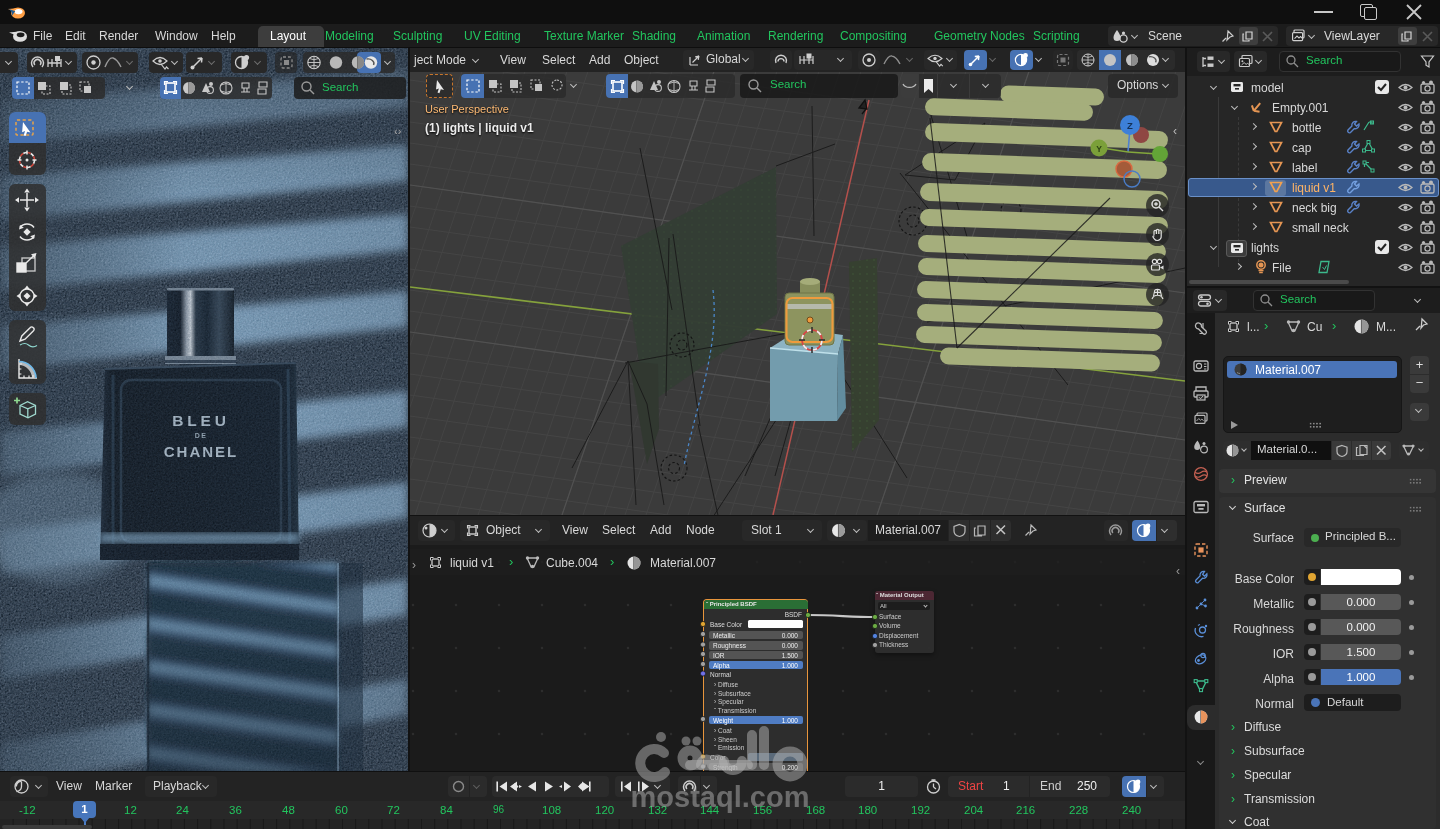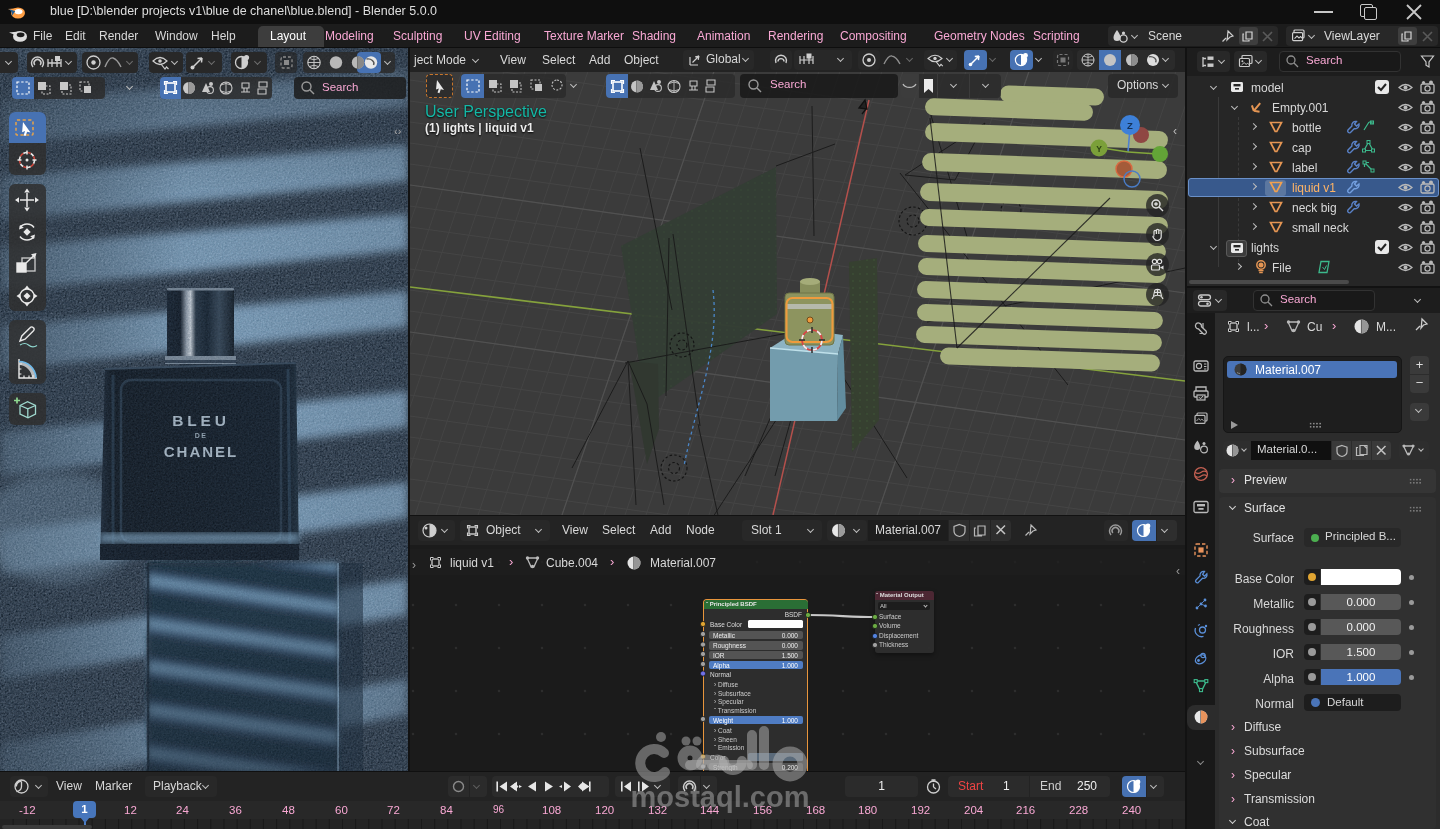--- a/index.html
+++ b/index.html
@@ -1,32 +1,31 @@
 <!DOCTYPE html>
 <html><head><meta charset="utf-8">
 <style>
 *{margin:0;padding:0;box-sizing:border-box}
 html,body{width:1440px;height:829px;overflow:hidden;background:#121212;font-family:"Liberation Sans",sans-serif;}
 .abs{position:absolute}
 .txt{color:#d8d8d8;font-size:12px;white-space:nowrap}
-.dim{color:#f9a8d4}
+.dim{color:#22c55e}
 .w{background:#282828;border-radius:4px}
 .caret{display:inline-block;width:7px;height:7px;border-right:1.6px solid #bdbdbd;border-bottom:1.6px solid #bdbdbd;transform:rotate(45deg);vertical-align:2px}
 .caret.r{transform:rotate(-45deg)}
 </style></head>
 <body>
 
 <div class="abs" style="left:0;top:0;width:1440px;height:24px;background:#0f0f0f">
   <svg class="abs" style="left:7px;top:3px" width="19" height="18" viewBox="0 0 19 18">
     <ellipse cx="11" cy="10" rx="7" ry="5.6" fill="#ff9f45"></ellipse>
     <ellipse cx="11.5" cy="8.6" rx="4" ry="2.6" fill="#fff"></ellipse>
     <path d="M1 6 L10 5.2 L6.5 8.6 Z" fill="#ff9f45"></path>
     <path d="M1.5 5.8 Q6 9.5 4.8 13 L8.2 8.2 Z" fill="#2a5d8c"></path>
   </svg>
-  <div class="abs txt" style="left:50px;top:4px;font-size:12.5px;color:#dedede">blue [D:\blender projects v1\blue de chanel\blue.blend] - Blender 5.0.0</div>
   <div class="abs" style="left:1314px;top:11px;width:19px;height:2px;background:#c8c8c8"></div>
   <div class="abs" style="left:1360px;top:4px;width:13px;height:13px;border:1.6px solid #c8c8c8;border-radius:2px"></div>
   <div class="abs" style="left:1364px;top:7px;width:13px;height:13px;border:1.6px solid #c8c8c8;border-radius:2px;background:#0f0f0f"></div>
   <svg class="abs" style="left:1405px;top:3px" width="18" height="18">
       <path d="M2 2 L16 16 M16 2 L2 16" stroke="#c8c8c8" stroke-width="1.8"></path>
     </svg>
 </div>
 
 <div class="abs" style="left:0;top:24px;width:1440px;height:24px;background:#1c1c1c;border-bottom:1px solid #0e0e0e">
   <svg class="abs" style="left:8px;top:3px" width="22" height="17" viewBox="0 0 22 17">
@@ -533,21 +532,21 @@
       <circle cx="5.5" cy="4.5" r="2.2" stroke="#e0e0e0" stroke-width="1.2" fill="none"></circle>
       <circle cx="10.5" cy="4.5" r="2.2" stroke="#e0e0e0" stroke-width="1.2" fill="none"></circle>
       <rect x="2.5" y="8" width="8" height="5" rx="1" stroke="#e0e0e0" stroke-width="1.2" fill="none"></rect>
       <path d="M11 10.5 l3.5 -2 v4 Z" fill="#e0e0e0"></path>
     </svg>
   <div class="abs" style="left:736px;top:235px;width:23px;height:23px;background:#232323c9;border-radius:50%"></div>
   <svg class="abs" style="left:740px;top:239px" width="15" height="15" viewBox="0 0 15 15">
       <path d="M2 12 C4 7 11 7 13 12 M3.5 9.2 L4.8 3 M7.5 8 V2.5 M11.5 9.2 L10.2 3 M4.8 3 Q7.5 1.8 10.2 3 M4.1 5.8 Q7.5 4.5 10.9 5.8" stroke="#e0e0e0" stroke-width="1.1" fill="none"></path>
     </svg>
 
-  <div class="abs" style="left:15px;top:55px;color:#14b8a6;font-size:16px;text-shadow:0 1px 2px #000">User Perspective</div>
+  <div class="abs" style="left:15px;top:55px;color:#fdba74;font-size:11px;text-shadow:0 1px 2px #000">User Perspective</div>
   <div class="abs" style="left:15px;top:73px;color:#ececec;font-size:12px;font-weight:bold;text-shadow:0 1px 2px #000">(1) lights | liquid v1</div>
   <div class="abs" style="left:763px;top:76px;color:#bbb;font-size:12px">‹</div>
 
   <div class="abs" style="left:0;top:0;width:775px;height:24px;background:#232323">
     <div class="abs txt" style="left:4px;top:5px">ject Mode</div>
     <span class="caret abs" style="left:63px;top:9px;width:5px;height:5px"></span>
     <div class="abs txt" style="left:90px;top:5px">View</div>
     <div class="abs txt" style="left:132px;top:5px">Select</div>
     <div class="abs txt" style="left:179px;top:5px">Add</div>
     <div class="abs txt" style="left:214px;top:5px">Object</div>

